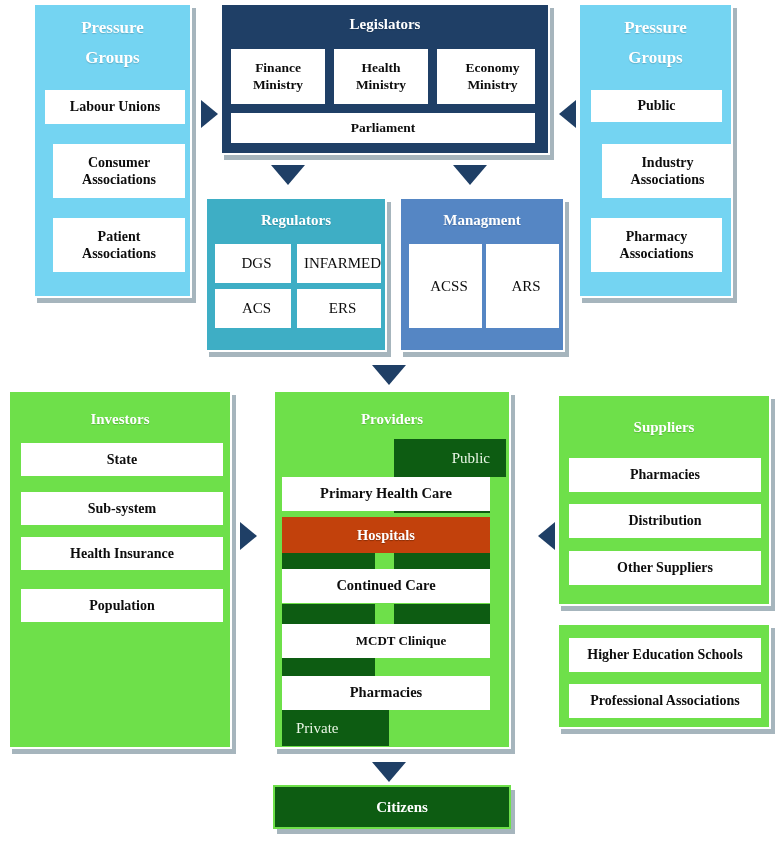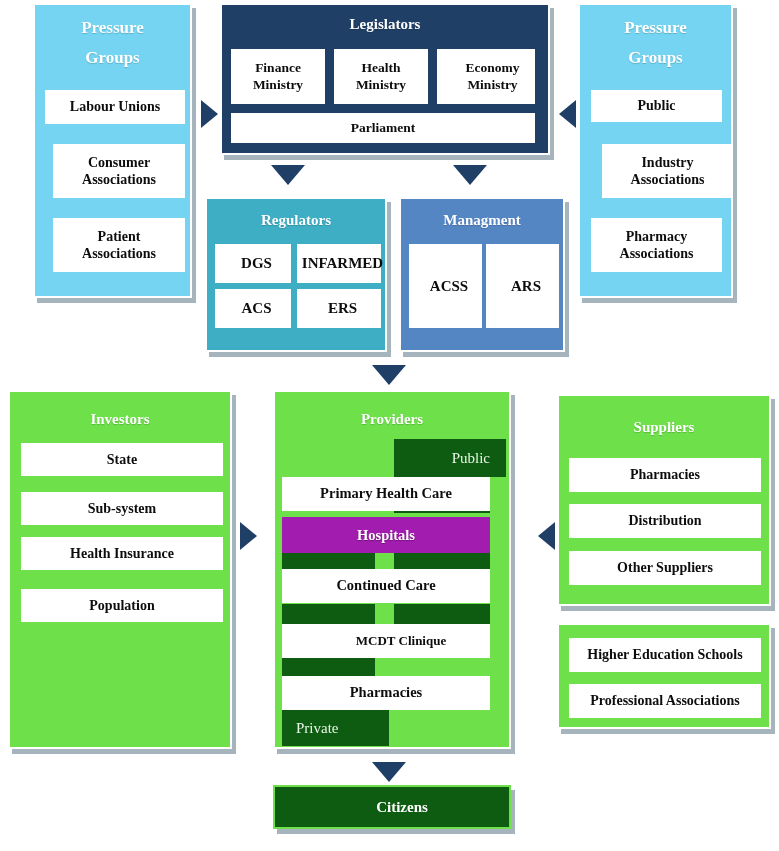--- a/index.html
+++ b/index.html
@@ -16,42 +16,42 @@
          box-shadow:4px 5px 0 0 rgba(150,168,178,.85);
          border:2px solid #ffffff;}
   .panel-title{position:absolute;left:0;right:0;text-align:center;
                color:#ffffff;font-weight:bold;line-height:1.25;
                text-shadow:0 1px 1px rgba(0,0,0,.18);}
 
   
   .chip{position:absolute;background:#ffffff;box-sizing:border-box;
         display:flex;align-items:center;justify-content:center;
         text-align:center;color:#0d0d0d;font-weight:bold;line-height:1.22;}
-  .chip.plain{font-weight:bold;padding-left:7px;}
+  .chip.plain{font-weight:normal;padding-left:7px;}
 
   
   .c-lightblue{background:#74d4f2;}
   .c-navy{background:#1f3f66;}
   .c-teal{background:#3eaec5;}
   .c-steel{background:#5586c4;}
   .c-green{background:#6ee04a;}
   .c-darkgreen{background:#0d5c12;padding-left:20px;}
 
   
   .arrow{position:absolute;width:0;height:0;}
   .arrow-down{border-left:17px solid transparent;border-right:17px solid transparent;
               border-top:20px solid #1f3f66;}
   .arrow-right{border-top:14px solid transparent;border-bottom:14px solid transparent;
                border-left:17px solid #1f3f66;}
   .arrow-left{border-top:14px solid transparent;border-bottom:14px solid transparent;
               border-right:17px solid #1f3f66;}
 
   
   .stair{position:absolute;background:#0d5c12;}
-  .band{position:absolute;background:#a21caf;display:flex;align-items:center;
+  .band{position:absolute;background:#c2410c;display:flex;align-items:center;
         justify-content:center;color:#ffffff;font-weight:bold;
         text-shadow:0 1px 1px rgba(0,0,0,.3);}
   .stair-label{position:absolute;display:flex;align-items:center;
                color:#eaf7e6;background:#0d5c12;}
   .stair-label.right{justify-content:flex-end;padding-right:16px;}
   .stair-label.left{justify-content:flex-start;padding-left:14px;}
 </style>
 </head>
 <body>
 

